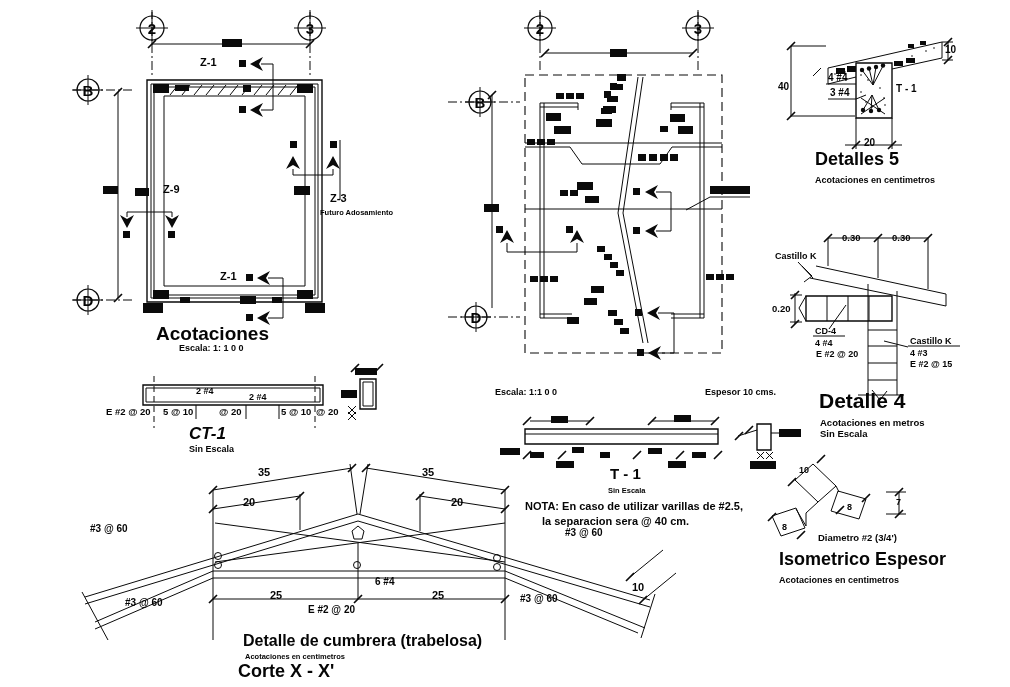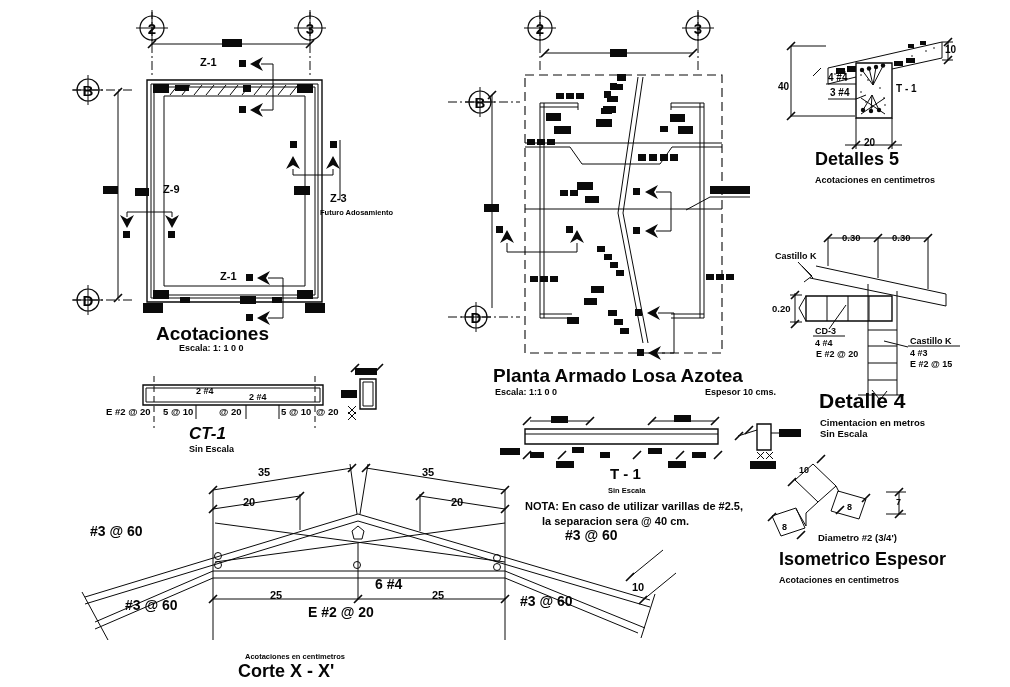--- a/index.html
+++ b/index.html
@@ -13,21 +13,21 @@
   .dd{stroke:#0a0a0a;stroke-width:1;fill:none;stroke-dasharray:9 3 2 3;}
   .dash{stroke:#0a0a0a;stroke-width:1;fill:none;stroke-dasharray:6 4;}
   .dash2{stroke:#0a0a0a;stroke-width:1.1;fill:none;stroke-dasharray:9 5;}
   .blk{fill:#0a0a0a;stroke:none;}
   .dot{fill:#0a0a0a;stroke:none;}
   circle.bub{fill:none;stroke:#0a0a0a;stroke-width:1.2;}
   circle.sil{fill:none;stroke:#0a0a0a;stroke-width:1;}
   .lbl{position:absolute;font-weight:700;color:#050505;white-space:nowrap;line-height:1;}
   .ctr{transform:translate(-50%,-50%);}
   .s8{font-size:7.5px;} .s9{font-size:9px;} .s95{font-size:9.5px;} .s10{font-size:10px;}
-  .s11{font-size:11px;} .s13{font-size:11px;} .s14{font-size:14px;} .s15{font-size:15px;}
+  .s11{font-size:11px;} .s13{font-size:11px;} .s14{font-size:10px;} .s15{font-size:15px;}
   .s16{font-size:16px;} .s17{font-size:17px;} .s18{font-size:18px;} .s19{font-size:19px;}
   .s21{font-size:21px;}
 </style>
 </head>
 <body>
 
 <div id="sheet">
 
 <svg width="1010" height="687" viewBox="0 0 1010 687">
 
@@ -327,21 +327,20 @@
   <div class="lbl s95" style="left:219px;top:407px;">@ 20</div>
   <div class="lbl s95" style="left:281px;top:407px;">5 @ 10</div>
   <div class="lbl s95" style="left:316px;top:407px;">@ 20</div>
   <div class="lbl s17" style="left:189px;top:425px;font-style:italic;">CT-1</div>
   <div class="lbl s9" style="left:189px;top:445px;">Sin Escala</div>
 
   <div class="lbl s15 ctr" style="left:540px;top:28px;">2</div>
   <div class="lbl s15 ctr" style="left:698px;top:28px;">3</div>
   <div class="lbl s15 ctr" style="left:480px;top:102px;">B</div>
   <div class="lbl s15 ctr" style="left:476px;top:317px;">D</div>
-  <div class="lbl s19" style="left:493px;top:366px;">Planta Armado Losa Azotea</div>
   <div class="lbl s9" style="left:495px;top:388px;">Escala: 1:1 0 0</div>
   <div class="lbl s9" style="left:665px;top:388px;padding-left:40px;">Espesor 10 cms.</div>
 
   <div class="lbl s15" style="left:610px;top:466px;">T - 1</div>
   <div class="lbl s8" style="left:608px;top:487px;">Sin Escala</div>
 
   <div class="lbl s11" style="left:525px;top:501px;">NOTA: En caso de utilizar varillas de #2.5,</div>
   <div class="lbl s11" style="left:542px;top:516px;">la separacion sera @ 40 cm.</div>
 
   <div class="lbl s10" style="left:945px;top:45px;">10</div>
@@ -350,43 +349,44 @@
   <div class="lbl s10" style="left:830px;top:88px;">3 #4</div>
   <div class="lbl s10" style="left:896px;top:84px;">T - 1</div>
   <div class="lbl s10" style="left:864px;top:138px;">20</div>
   <div class="lbl s18" style="left:815px;top:150px;">Detalles 5</div>
   <div class="lbl s9" style="left:815px;top:176px;">Acotaciones en centimetros</div>
 
   <div class="lbl s95" style="left:842px;top:233px;">0.30</div>
   <div class="lbl s95" style="left:892px;top:233px;">0.30</div>
   <div class="lbl s9" style="left:775px;top:252px;">Castillo K</div>
   <div class="lbl s95" style="left:772px;top:304px;">0.20</div>
-  <div class="lbl s9" style="left:815px;top:327px;">CD-3</div>
+  <div class="lbl s9" style="left:815px;top:327px;">CD-4</div>
   <div class="lbl s9" style="left:815px;top:339px;">4 #4</div>
   <div class="lbl s9" style="left:816px;top:350px;">E #2 @ 20</div>
   <div class="lbl s9" style="left:910px;top:337px;">Castillo K</div>
   <div class="lbl s9" style="left:910px;top:349px;">4 #3</div>
   <div class="lbl s9" style="left:910px;top:360px;">E #2 @ 15</div>
   <div class="lbl s21" style="left:819px;top:390px;">Detalle 4</div>
-  <div class="lbl s95" style="left:820px;top:418px;">Cimentacion en metros</div>
+  <div class="lbl s95" style="left:820px;top:418px;">Acotaciones en metros</div>
   <div class="lbl s95" style="left:820px;top:429px;">Sin Escala</div>
 
   <div class="lbl s11" style="left:258px;top:467px;">35</div>
   <div class="lbl s11" style="left:422px;top:467px;">35</div>
   <div class="lbl s11" style="left:243px;top:497px;">20</div>
   <div class="lbl s11" style="left:451px;top:497px;">20</div>
   <div class="lbl s14" style="left:90px;top:524px;">#3 @ 60</div>
   <div class="lbl s14" style="left:125px;top:598px;">#3 @ 60</div>
   <div class="lbl s14" style="left:565px;top:528px;">#3 @ 60</div>
   <div class="lbl s14" style="left:520px;top:594px;">#3 @ 60</div>
   <div class="lbl s11" style="left:270px;top:590px;">25</div>
   <div class="lbl s11" style="left:432px;top:590px;">25</div>
   <div class="lbl s14" style="left:375px;top:577px;">6 #4</div>
   <div class="lbl s14" style="left:308px;top:605px;">E #2 @ 20</div>
   <div class="lbl s11" style="left:632px;top:582px;">10</div>
+  <div class="lbl s16" style="left:243px;top:633px;">Detalle de cumbrera (trabelosa)</div>
   <div class="lbl s8" style="left:245px;top:653px;">Acotaciones en centimetros</div>
   <div class="lbl s18" style="left:238px;top:662px;">Corte  X - X'</div>
 
   <div class="lbl s9" style="left:799px;top:466px;">10</div>
   <div class="lbl s9" style="left:896px;top:498px;">7</div>
   <div class="lbl s9" style="left:847px;top:503px;">8</div>
   <div class="lbl s9" style="left:782px;top:523px;">8</div>
   <div class="lbl s95" style="left:818px;top:533px;">Diametro #2 (3/4')</div>
   <div class="lbl s18" style="left:779px;top:550px;">Isometrico Espesor</div>
   <div class="lbl s9" style="left:779px;top:576px;">Acotaciones en centimetros</div>

